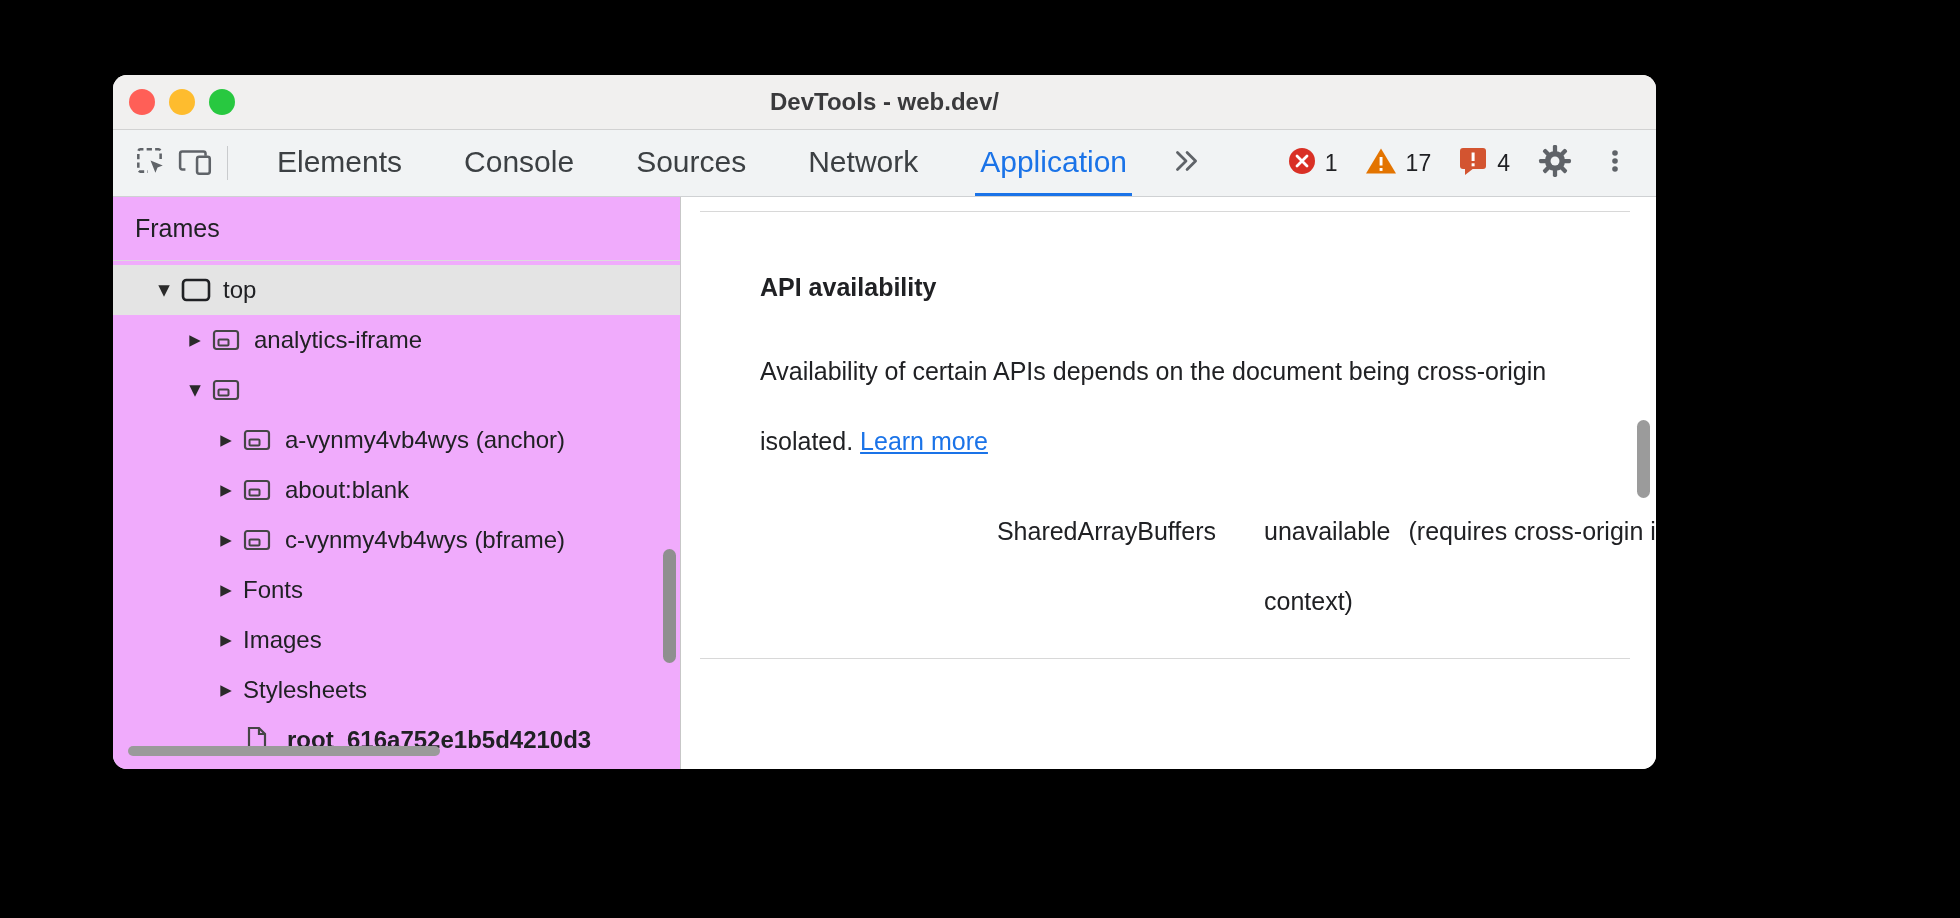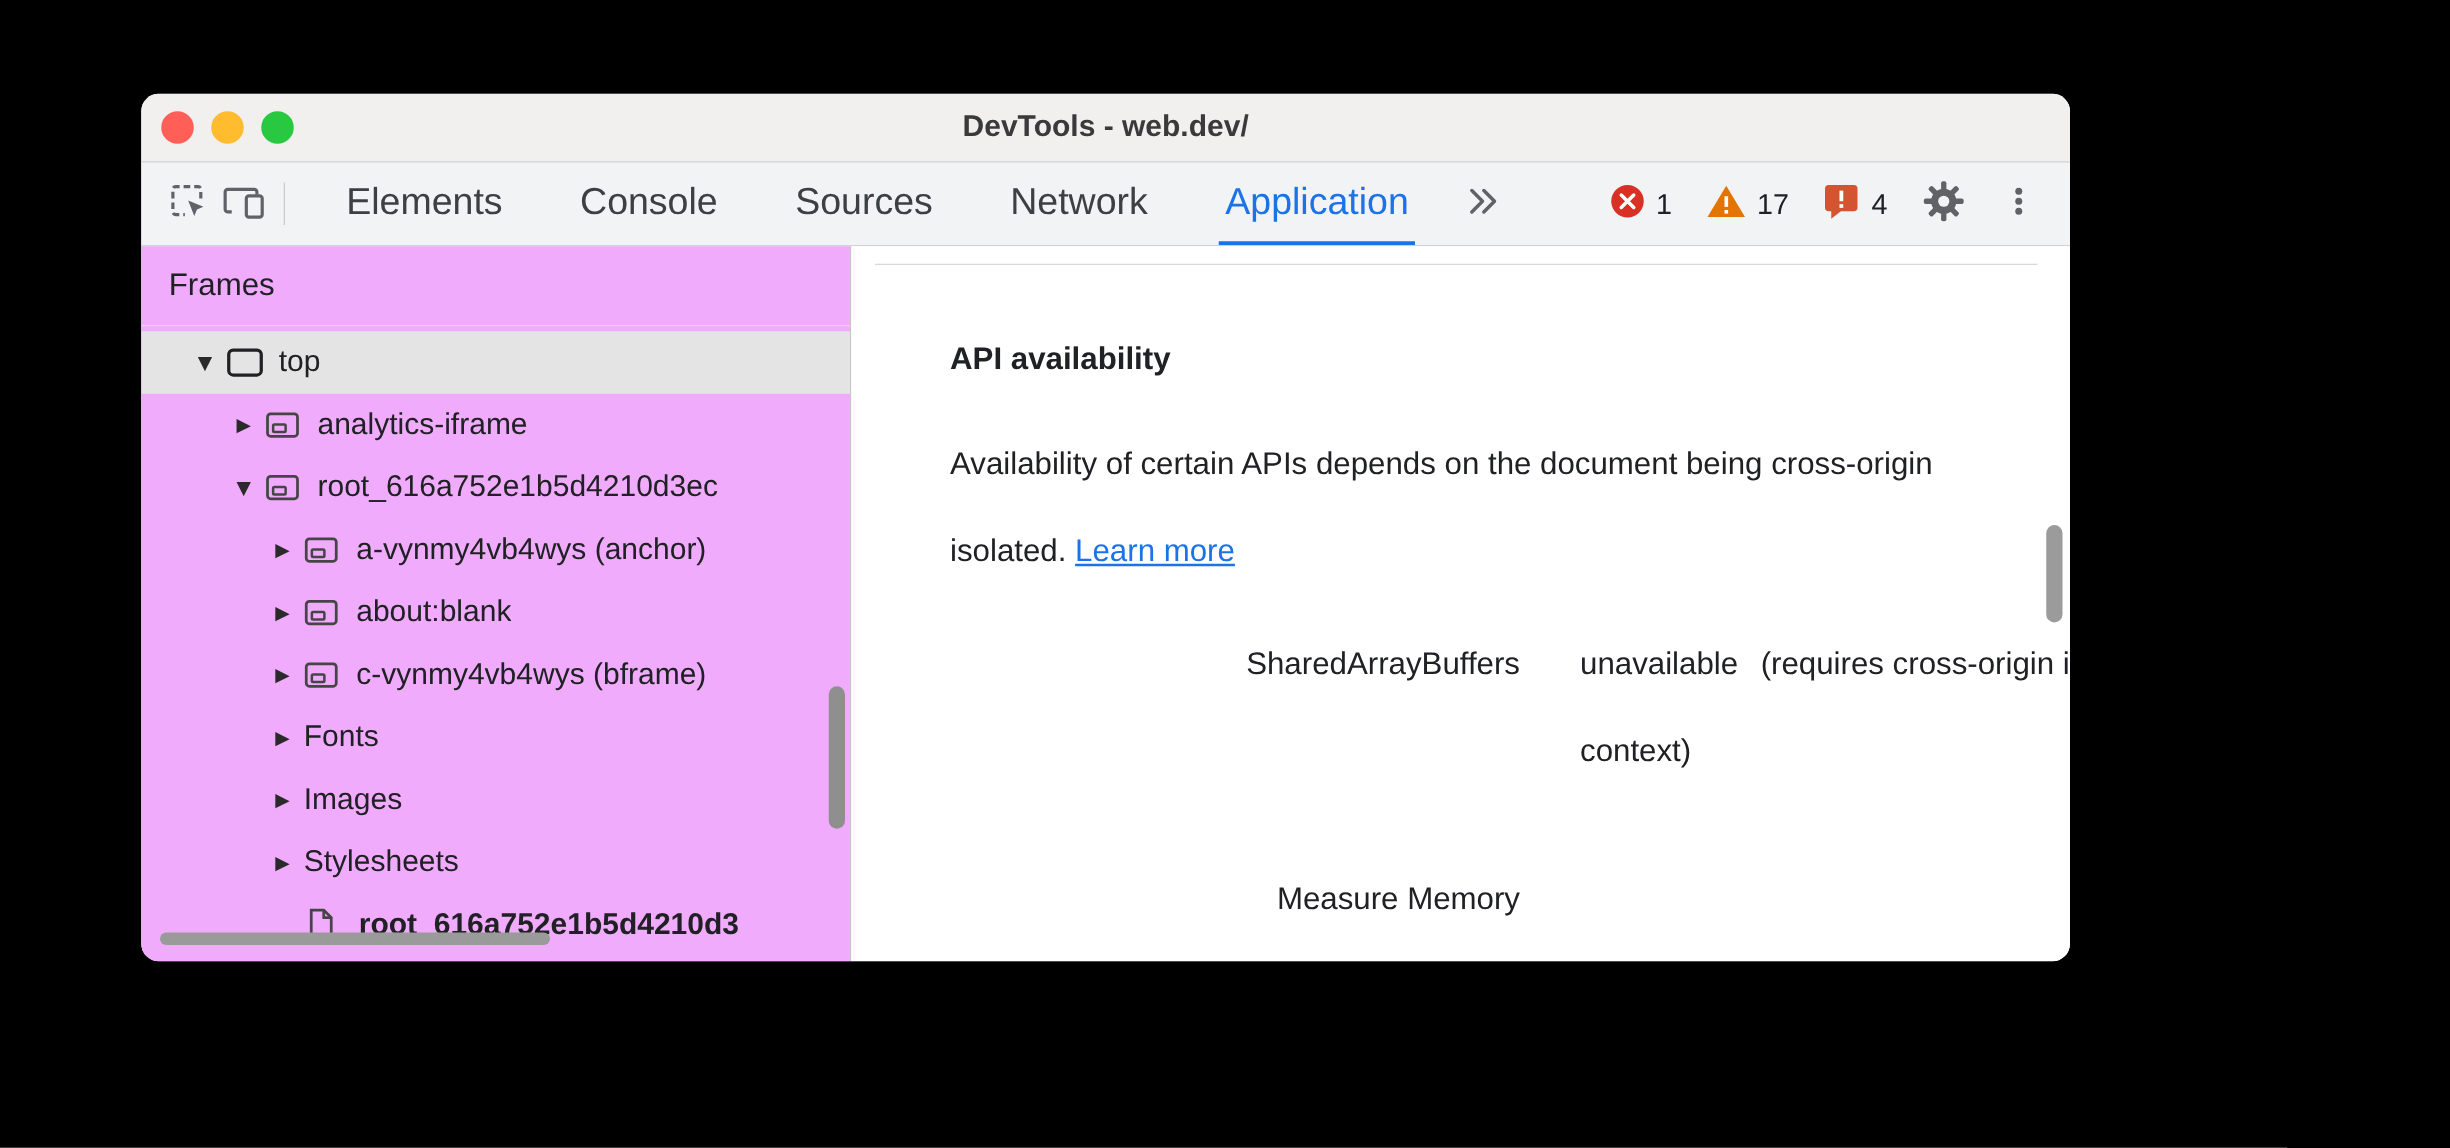--- a/index.html
+++ b/index.html
@@ -231,21 +231,20 @@
         </div>
 
         <div class="tree-row lvl1">
           <span class="arrow">▼</span>
           <span class="tree-icon">
             <svg width="28" height="24" viewBox="0 0 28 24">
                 <rect x="2" y="3" width="24" height="18" rx="2.5" fill="none" stroke="#454545" stroke-width="2.2"></rect>
                 <rect x="6.5" y="11.5" width="10" height="6" rx="1" fill="none" stroke="#454545" stroke-width="2"></rect>
               </svg>
           </span>
-          <span class="tree-label">root_616a752e1b5d4210d3ec</span>
         </div>
 
         <div class="tree-row lvl2">
           <span class="arrow">▶</span>
           <span class="tree-icon">
             <svg width="28" height="24" viewBox="0 0 28 24">
                 <rect x="2" y="3" width="24" height="18" rx="2.5" fill="none" stroke="#454545" stroke-width="2.2"></rect>
                 <rect x="6.5" y="11.5" width="10" height="6" rx="1" fill="none" stroke="#454545" stroke-width="2"></rect>
               </svg>
           </span>
@@ -310,21 +309,20 @@
       <div class="rule top"></div>
 
       <div class="section">
         <h2>API availability</h2>
         <p><span>Availability of certain APIs depends on the document being cross-origin isolated.</span> <a class="link">Learn more</a></p>
 
         <div class="avail">
           <div class="api-name">SharedArrayBuffers</div>
           <div><span>unavailable</span><span class="note">(requires cross-origin isolated context)</span></div>
 
-          <div class="api-name">Measure Memory</div>
         </div>
       </div>
 
       <div class="rule bottom"></div>
       <div class="v-thumb-main"></div>
     </div>
 
   </div>
 </div>
 

